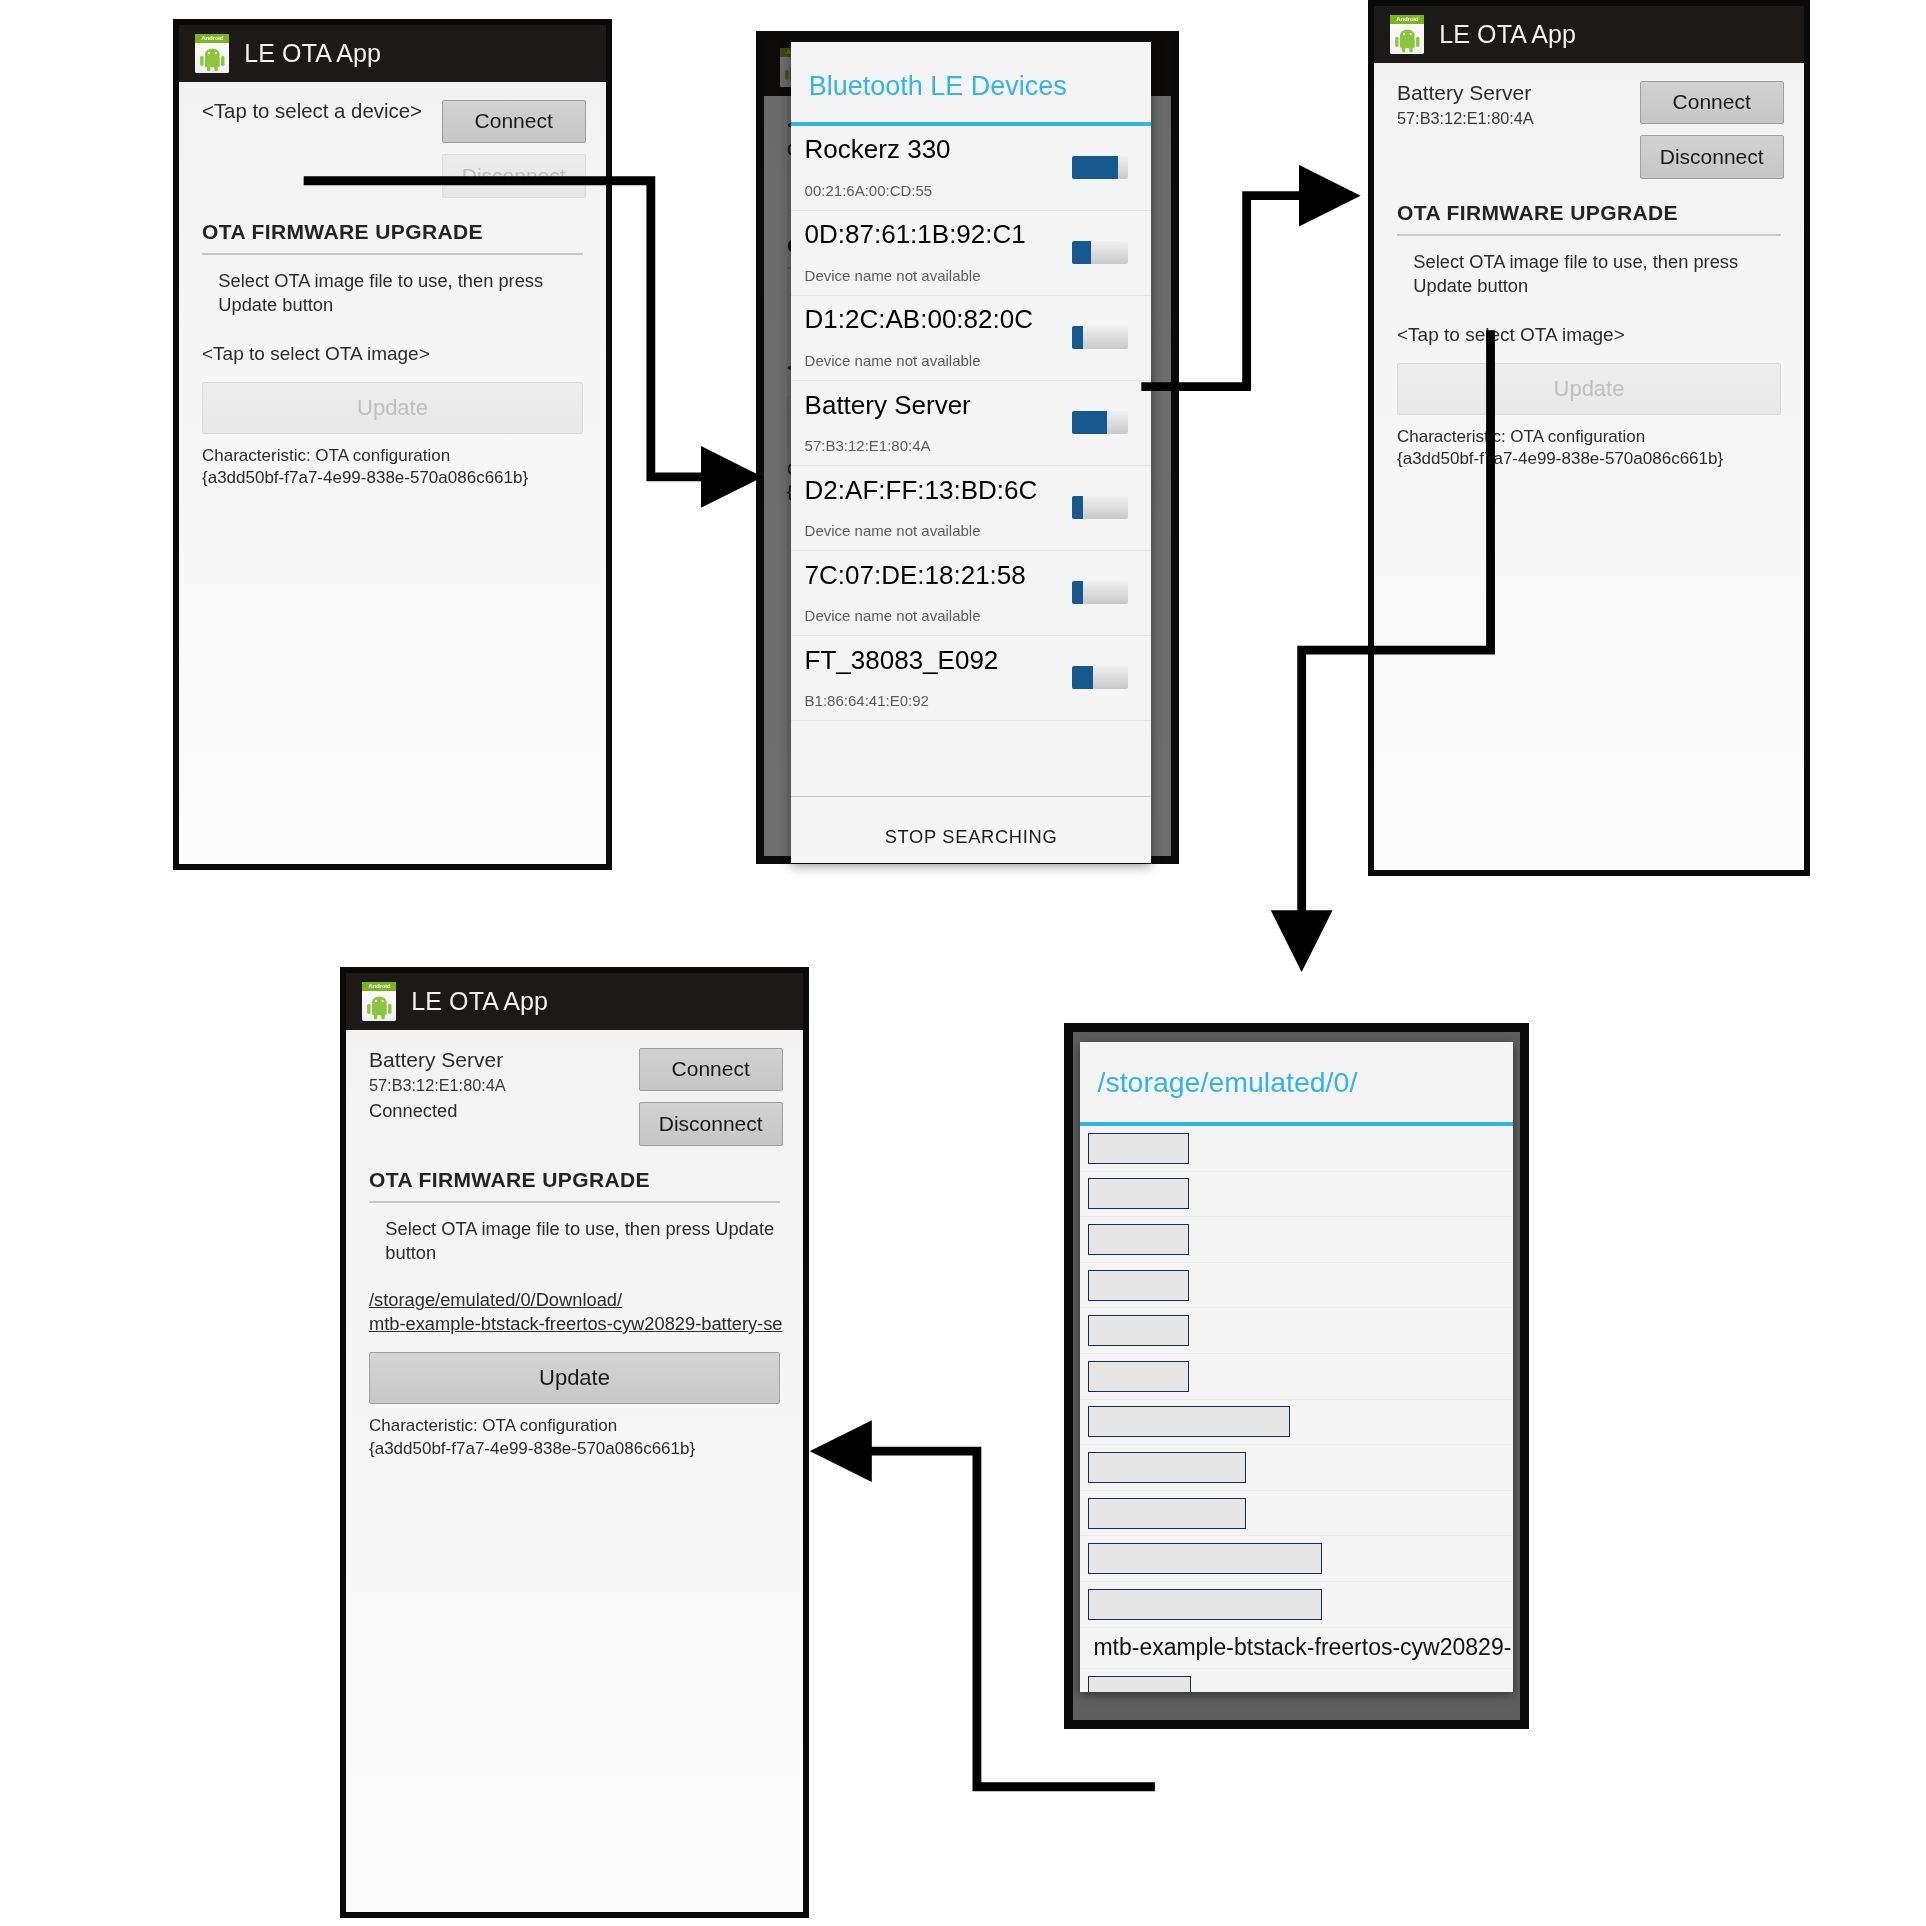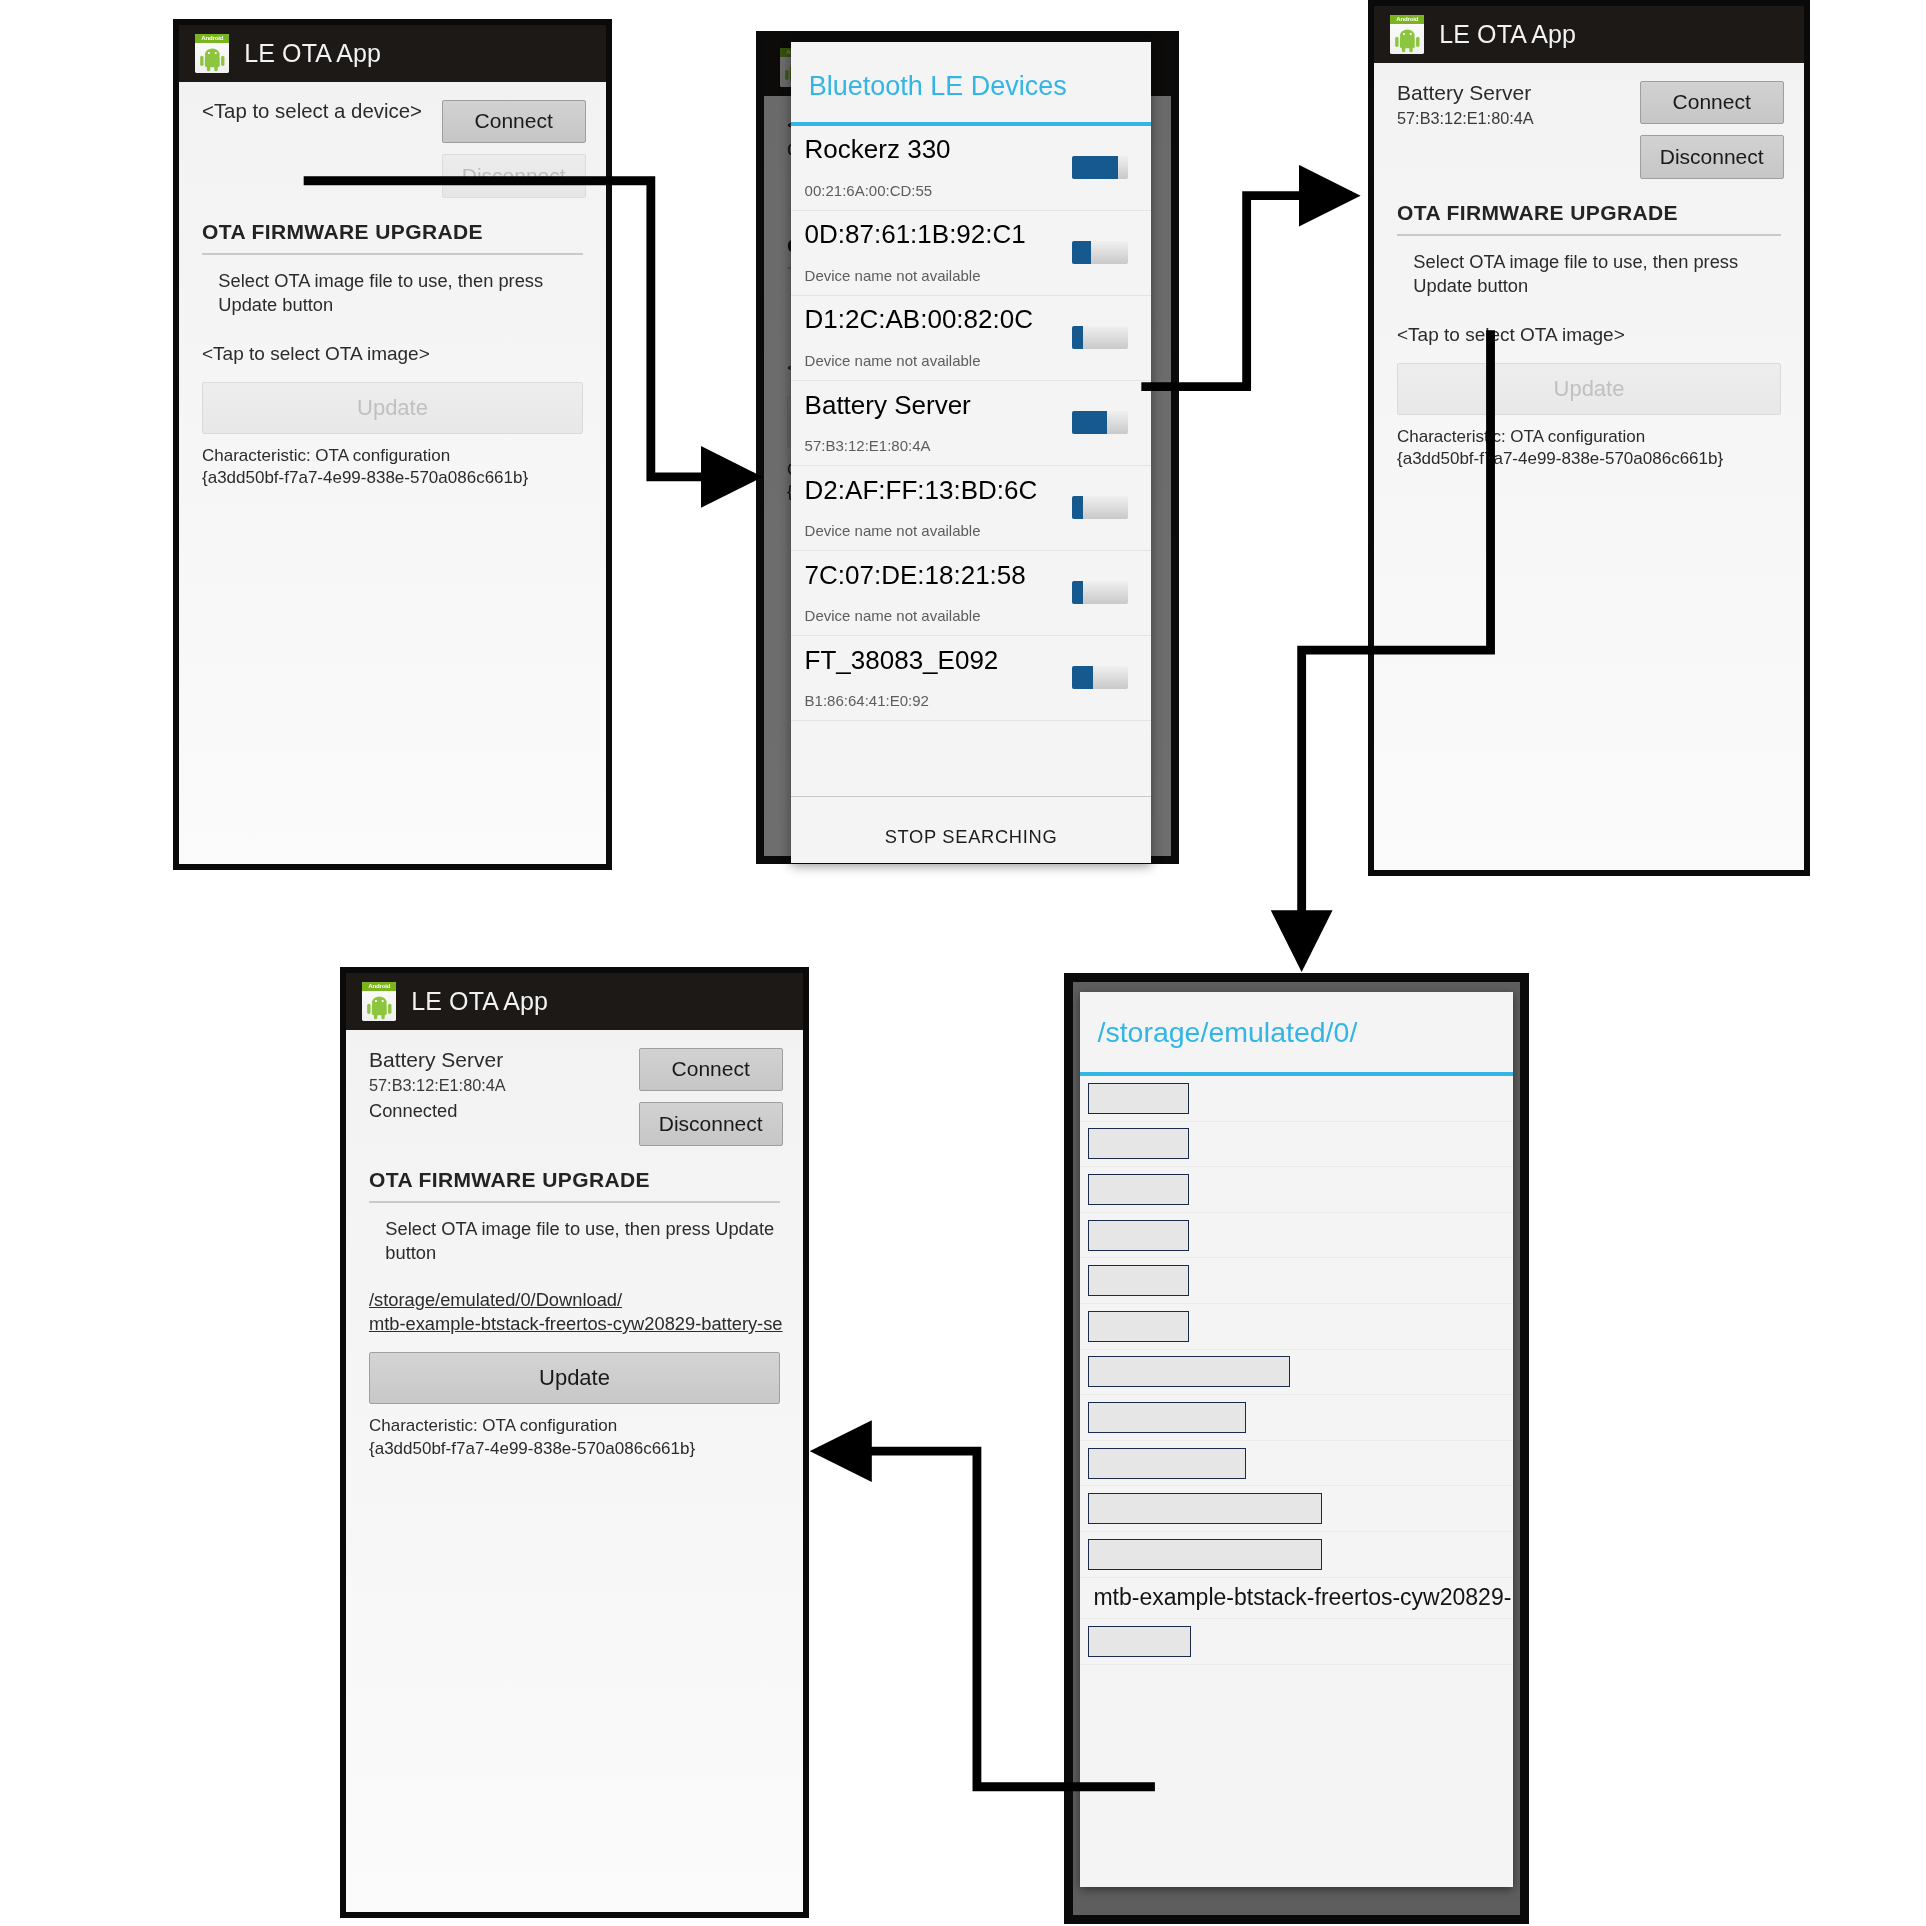--- a/index.html
+++ b/index.html
@@ -325,21 +325,21 @@
         <div class="updbtn enabled">Update</div>
       </div>
       <div class="charac">
         <div>Characteristic: OTA configuration</div>
         <div>{a3dd50bf-f7a7-4e99-838e-570a086c661b}</div>
       </div>
     </div>
   </div>
 </div>
 
-<div class="phone" id="p5" style="left:1064px;top:973px;width:465px;height:951px;border-width:9.5px;">
+<div class="phone" id="p5" style="left:1064px;top:1023px;width:465px;height:706px;border-width:9.5px;">
   <div class="phone-inner" style="background:#1c1917;">
     <div style="position:absolute;inset:0;background:#5e5e5e;"></div>
     <div style="position:absolute;left:6.8px;right:6.8px;top:9.5px;bottom:28.5px;background:#f4f4f4;box-shadow:0 2.7px 9.5px rgba(0,0,0,.5);overflow:hidden;">
       <div class="fb-title">/storage/emulated/0/</div>
       <div class="fb-rule"></div>
       <div id="fb-list">
           <div class="fb-row">
             <div class="fb-box" style="width: 101px;"></div>
           </div>
           <div class="fb-row">

